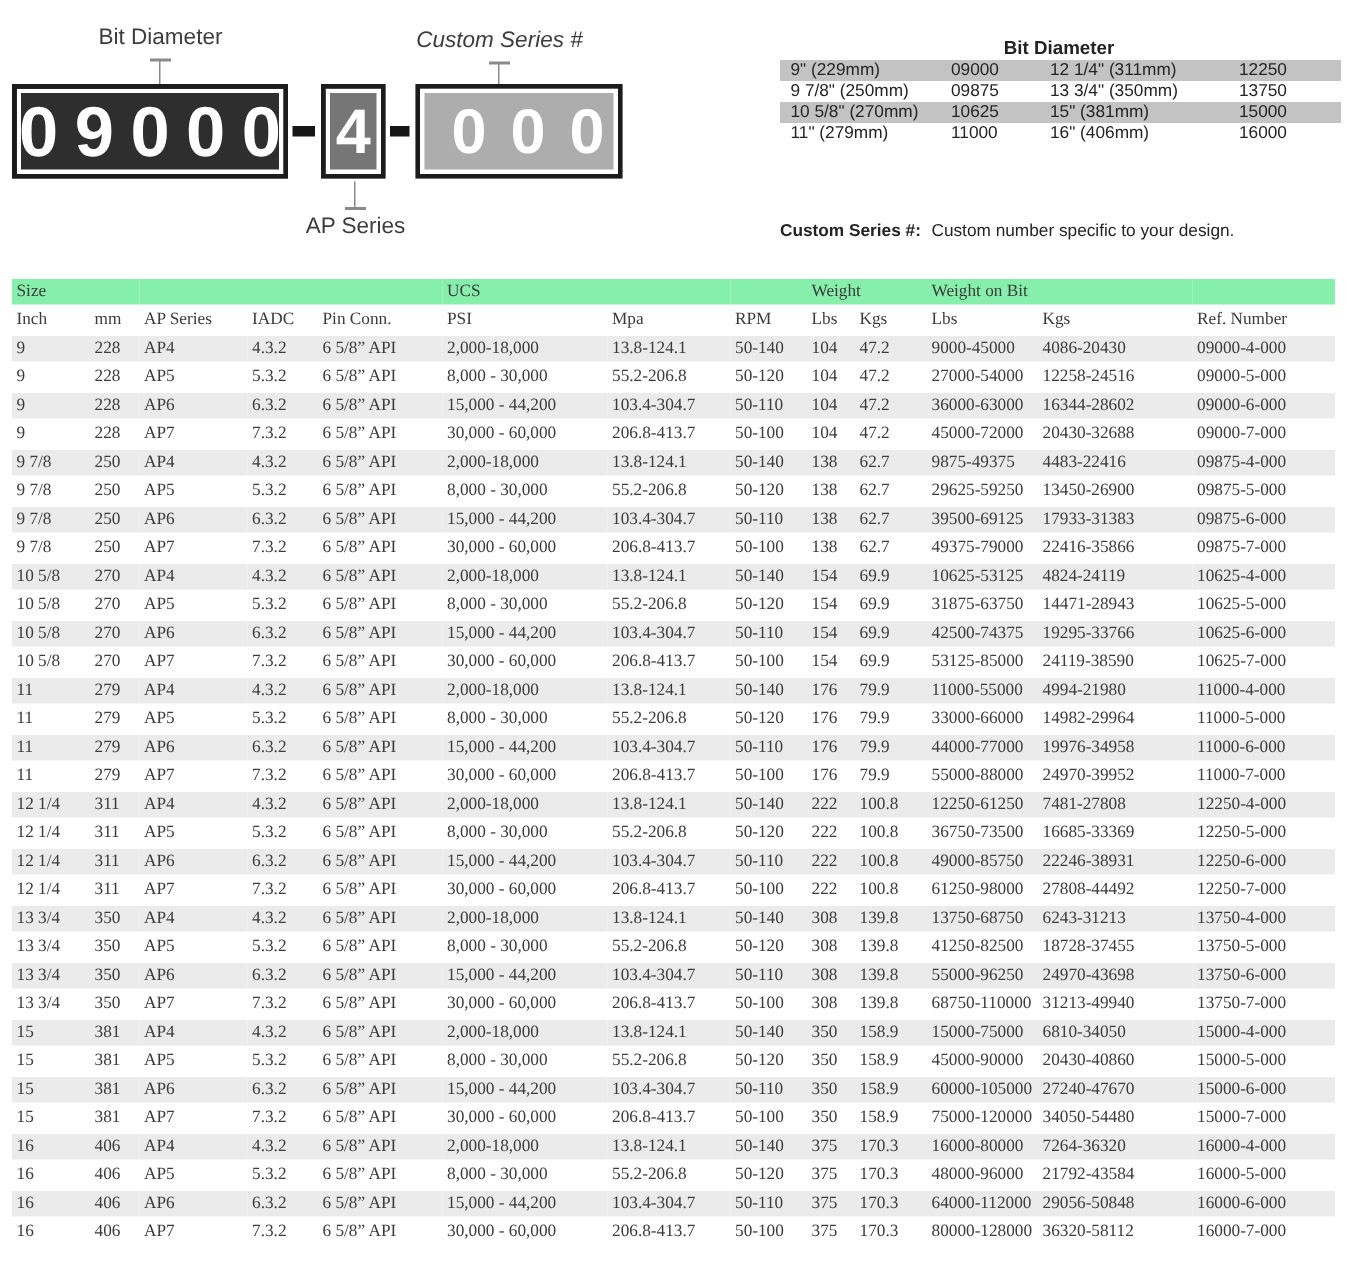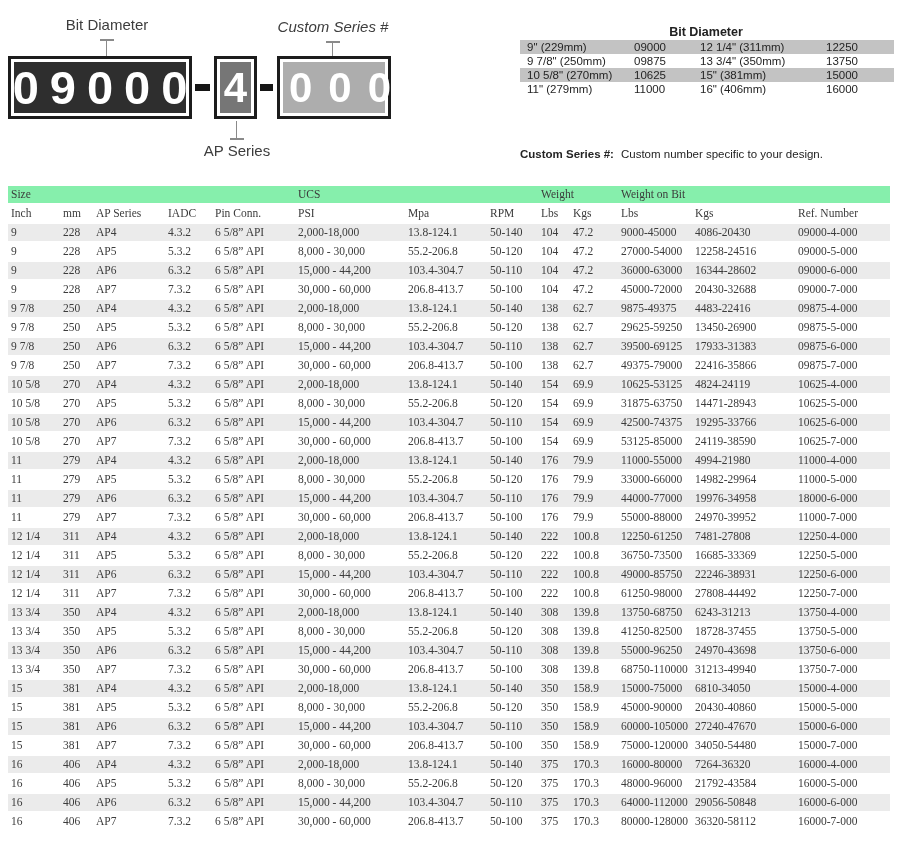--- a/index.html
+++ b/index.html
@@ -20,21 +20,21 @@
   .c1 { left:106px; top:40px; height:16px; }
   .c2cap { left:326px; top:41px; width:14px; }
   .c2 { left:332px; top:42px; height:14px; }
   .c3 { left:236px; top:121px; height:18px; }
   .c3cap { left:230px; top:138px; width:14px; }
   .numbox { position:absolute; top:56px; height:63px; border:3px solid #1c1c1c;
             box-shadow: inset 0 0 0 3px #fff; color:#fff; font-weight:bold;
             display:flex; align-items:center; justify-content:center; }
   .box1 { left:8px;  width:184px; background:#2e2e2e; font-size:47px; letter-spacing:11px; padding-left:11px; }
   .box2 { left:214px; width:43px; background:#767676; font-size:42px; }
-  .box3 { left:277px; width:114px; background:#adadad; font-size:42px; letter-spacing:16px; padding-left:28px; }
+  .box3 { left:277px; width:138px; background:#adadad; font-size:42px; letter-spacing:16px; padding-left:28px; }
   .dash { position:absolute; top:84px; height:7px; background:#161616; }
   .dash1 { left:195px; width:15px; }
   .dash2 { left:260px; width:13px; }
 
   
   .bd-title { position:absolute; left:706px; top:25px; transform:translateX(-50%);
               font-size:12.5px; font-weight:bold; color:#222; white-space:nowrap; }
   .bd-table { position:absolute; left:520px; top:40px; width:374px; border-collapse:collapse;
               font-size:11.5px; color:#242424; table-layout:fixed; }
   .bd-table td { height:14px; padding:0; white-space:nowrap; }
@@ -379,21 +379,21 @@
           <td>AP6</td>
           <td>6.3.2</td>
           <td>6 5/8” API</td>
           <td>15,000 - 44,200</td>
           <td>103.4-304.7</td>
           <td>50-110</td>
           <td>176</td>
           <td>79.9</td>
           <td>44000-77000</td>
           <td>19976-34958</td>
-          <td>18000-6-000</td>
+          <td>11000-6-000</td>
         </tr>
         <tr>
           <td>11</td>
           <td>279</td>
           <td>AP7</td>
           <td>7.3.2</td>
           <td>6 5/8” API</td>
           <td>30,000 - 60,000</td>
           <td>206.8-413.7</td>
           <td>50-100</td>

